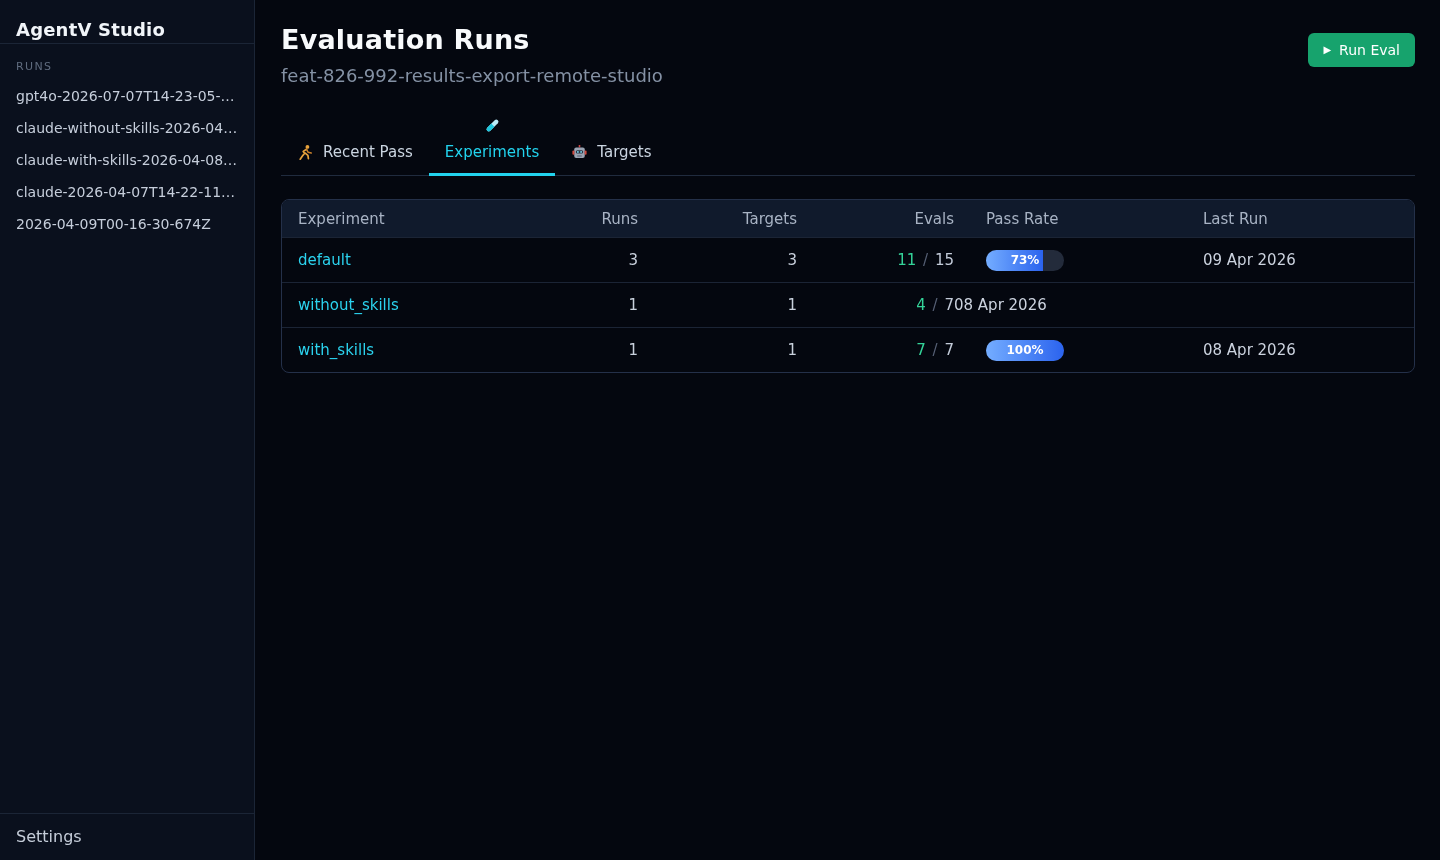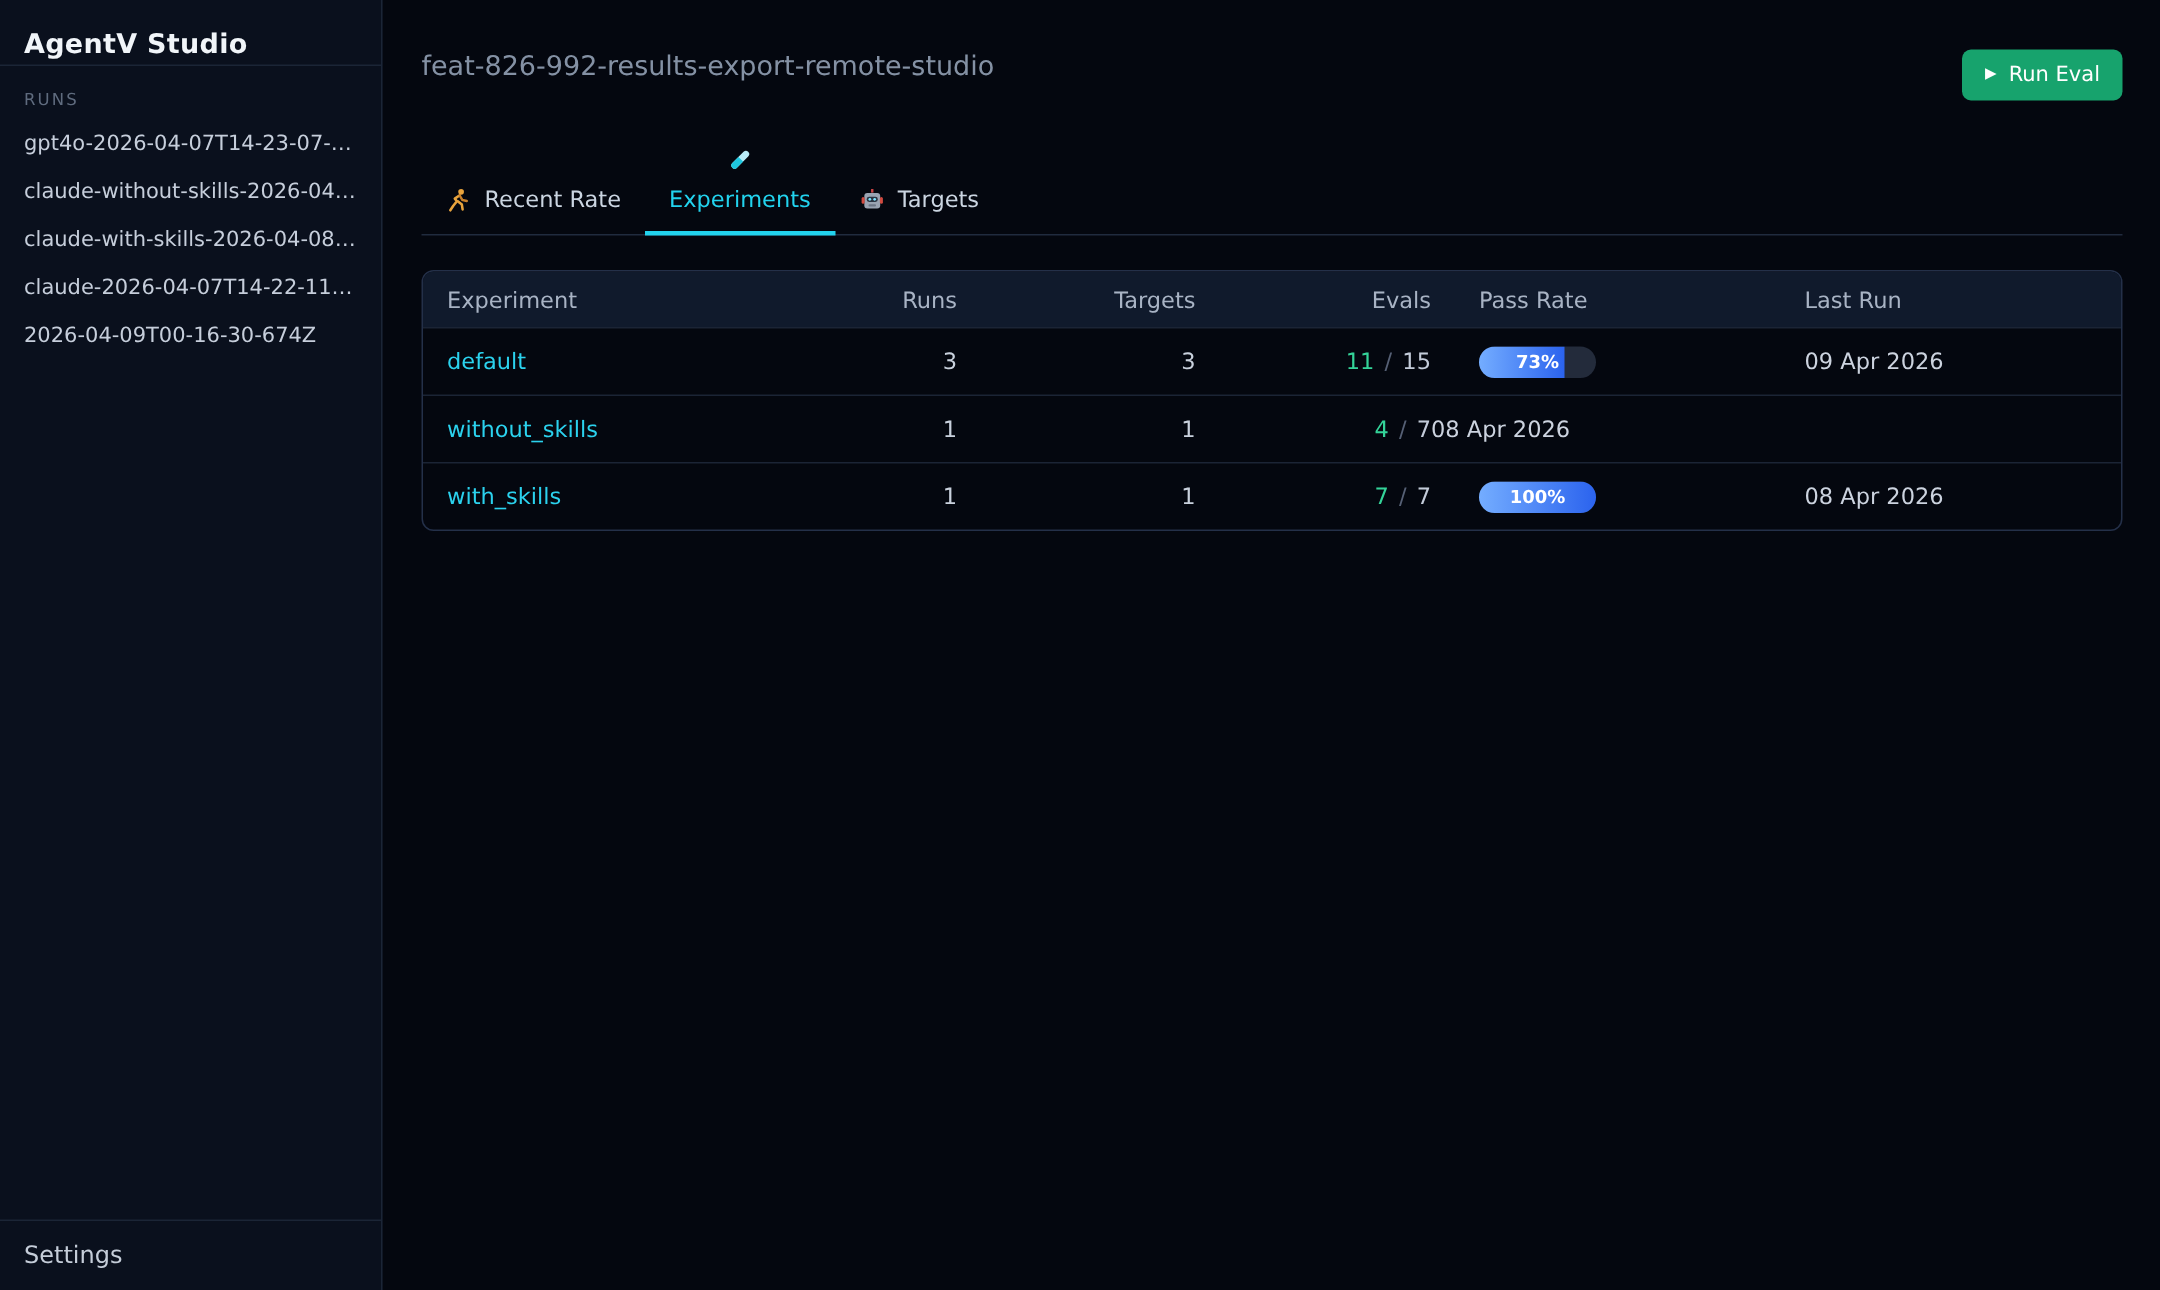--- a/index.html
+++ b/index.html
@@ -116,52 +116,53 @@
 <body>
 
 <div class="app">
 
   <aside class="sidebar">
     <div class="sidebar-header">
       <div class="app-title">AgentV Studio</div>
     </div>
     <div class="section-label">RUNS</div>
     <ul class="run-list">
-      <li class="run-item">gpt4o-2026-04-07T14-23-07-…</li>
+      <li class="run-item">gpt4o-2026-07-07T14-23-05-…</li>
       <li class="run-item">claude-without-skills-2026-04…</li>
       <li class="run-item">claude-with-skills-2026-04-08…</li>
       <li class="run-item">claude-2026-04-07T14-22-11…</li>
       <li class="run-item">2026-04-09T00-16-30-674Z</li>
     </ul>
     <div class="sidebar-footer">Settings</div>
   </aside>
 
   <main class="main">
 
     <div class="main-header">
       <div>
+        <h1 class="page-title">Evaluation Runs</h1>
         <div class="page-subtitle">feat-826-992-results-export-remote-studio</div>
       </div>
       <button class="run-eval-btn">
         <span class="play">▶</span>
         <span>Run Eval</span>
       </button>
     </div>
 
     <nav class="tabs">
       <div class="tab">
         <span class="ticon">
           <svg width="17" height="17" viewBox="0 0 17 17">
             <circle cx="10.4" cy="2.9" r="1.9" fill="#e8a33d"></circle>
             <path d="M9.5 5.2 L6.2 7.4 L7.6 9.2 L5.2 12.2 L3.2 15.2" stroke="#e8a33d" stroke-width="1.7" fill="none" stroke-linecap="round" stroke-linejoin="round"></path>
             <path d="M9.5 5.4 L11.2 8.3 L14.2 9.0" stroke="#c77f2a" stroke-width="1.6" fill="none" stroke-linecap="round"></path>
             <path d="M8.2 9.2 L10.9 11.4 L11.4 14.6" stroke="#e8a33d" stroke-width="1.7" fill="none" stroke-linecap="round" stroke-linejoin="round"></path>
           </svg>
         </span>
-        <span>Recent Rate</span>
+        <span>Recent Pass</span>
       </div>
       <div class="tab active">
         <span class="ticon">
           <svg width="17" height="17" viewBox="0 0 17 17">
             <g transform="rotate(45 8.5 8.5)">
               <rect x="6.3" y="1" width="4.4" height="15" rx="2.2" fill="#b9ecf8"></rect>
               <path d="M6.3 8 h4.4 v5.8 a2.2 2.2 0 0 1 -4.4 0 Z" fill="#1ec6de"></path>
             </g>
           </svg>
         </span>

